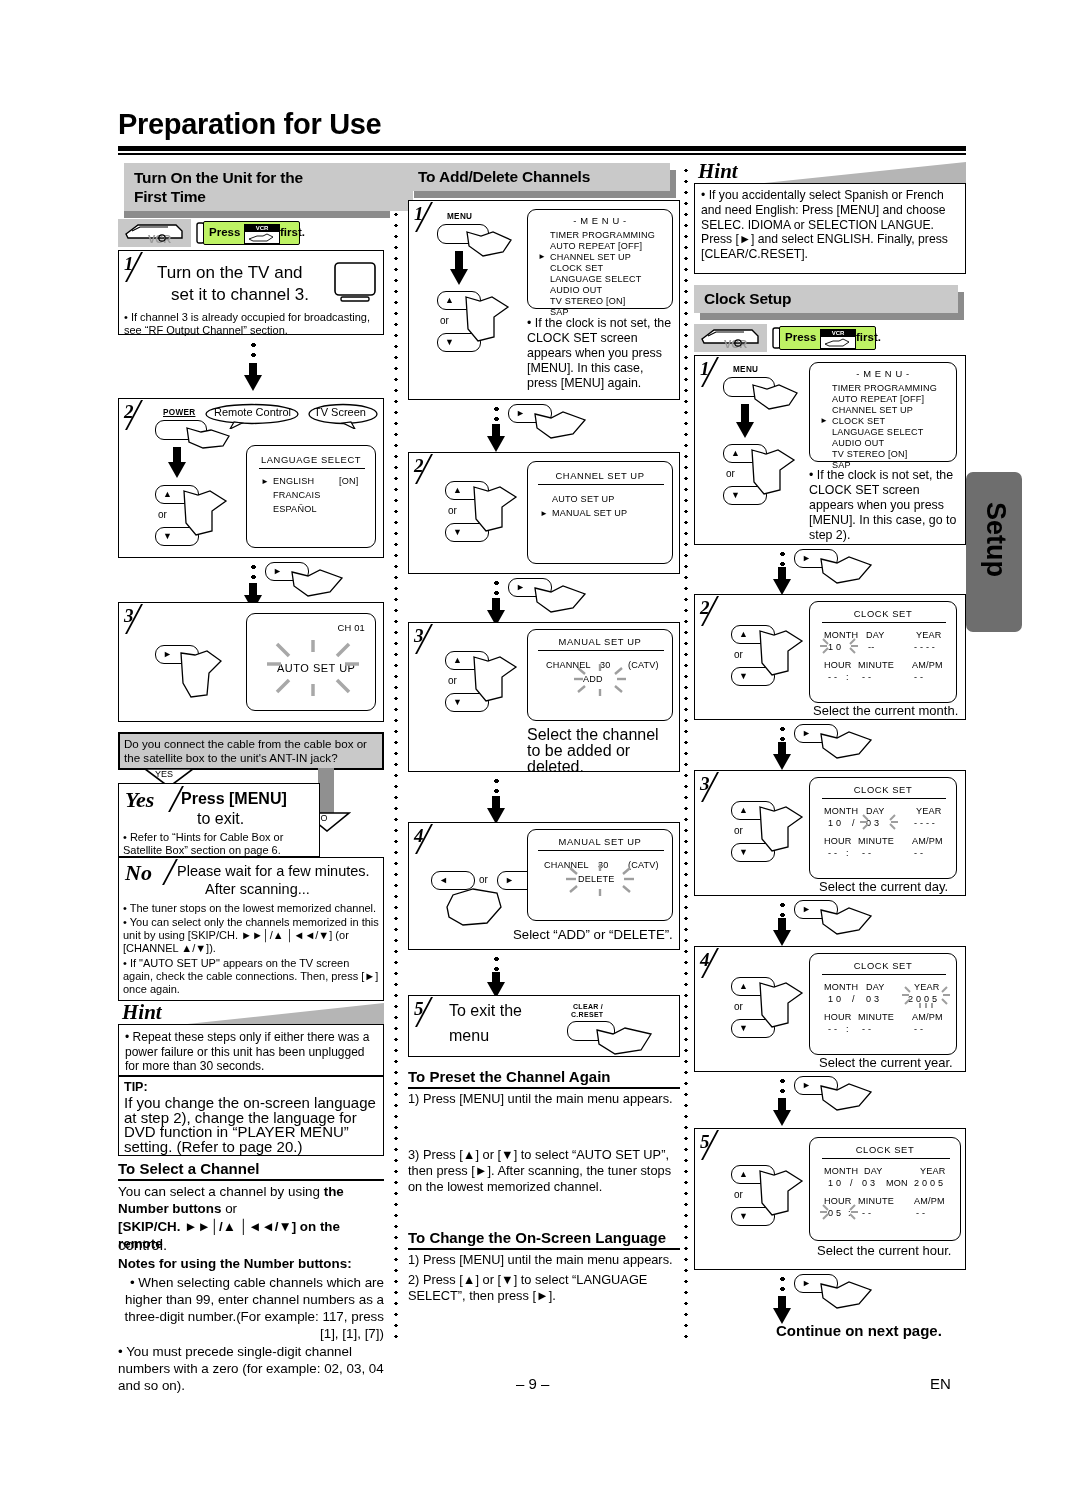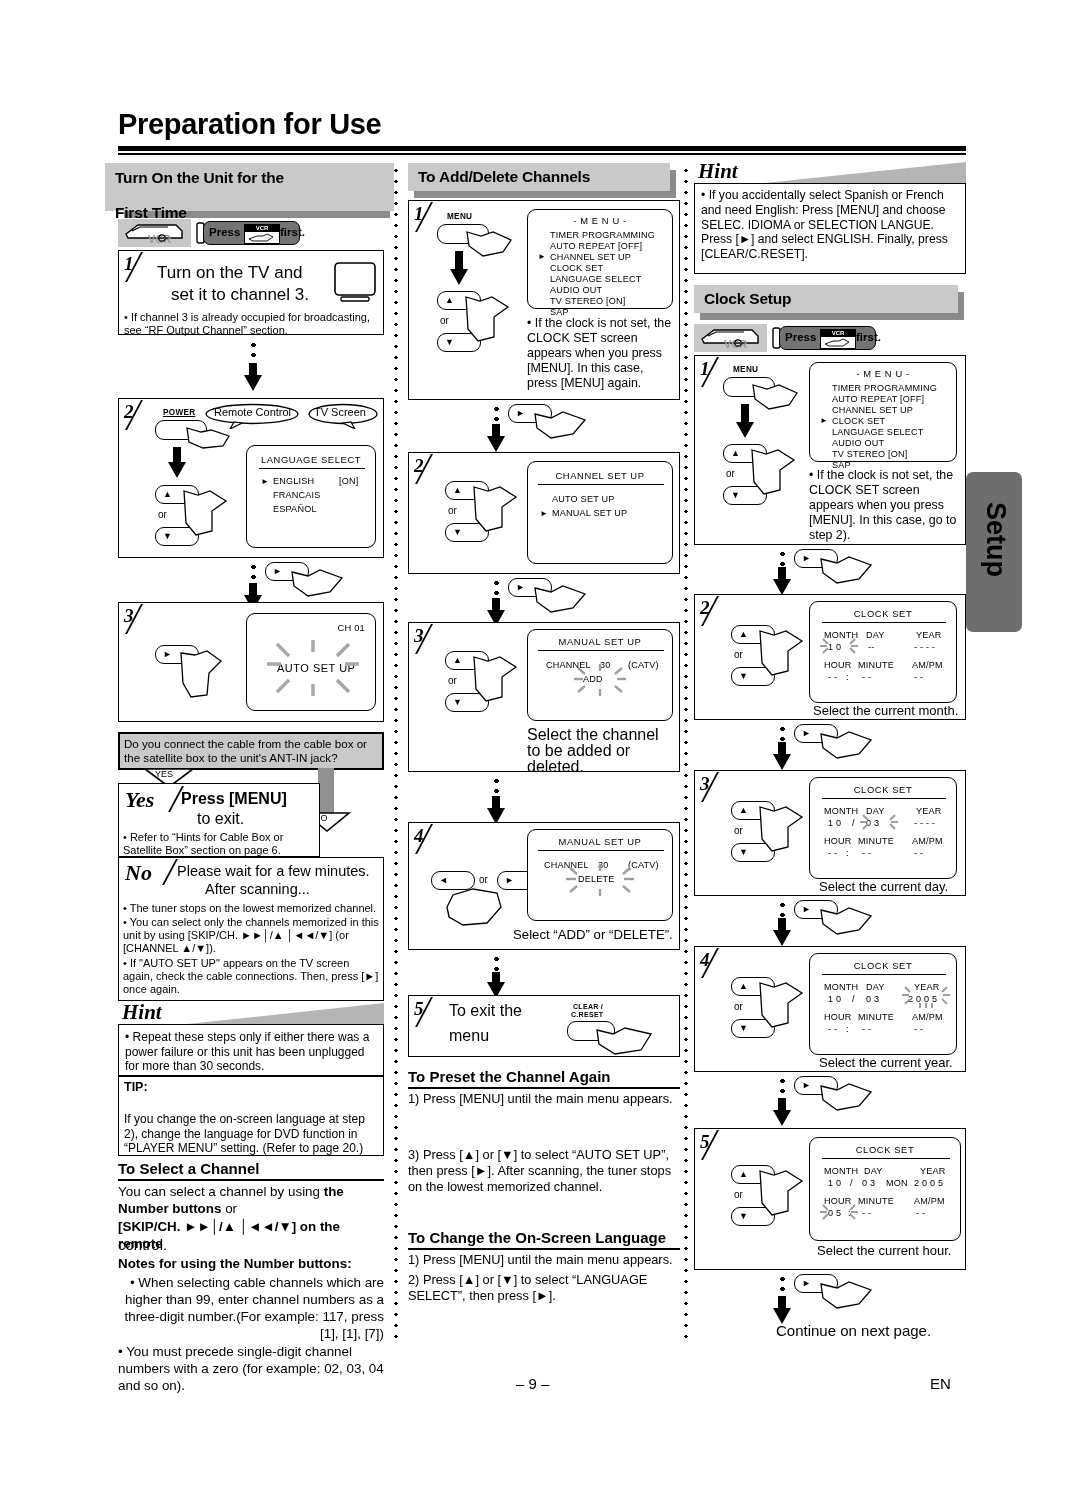--- a/index.html
+++ b/index.html
@@ -44,21 +44,21 @@
   .arrowdown{position:absolute;width:0;height:0;border-left:9px solid transparent;border-right:9px solid transparent;border-top:16px solid #000;}
   .arrowstem{position:absolute;width:8px;background:#000;}
   .dotcol{position:absolute;width:5px;background-image:radial-gradient(circle, #000 2.4px, rgba(0,0,0,0) 2.5px);background-size:5px 10px;}
 
   
   .tb{position:absolute;font-size:11.6px;line-height:13.6px;}
   .small{font-size:11px;line-height:13px;}
 
   
   .vcr-pic{position:absolute;background:#c8c8c8;}
-  .press-pill{position:absolute;border:1.6px solid #000;border-radius:7px;background:#737373;box-sizing:border-box;}
+  .press-pill{position:absolute;border:1.6px solid #000;border-radius:2px;background:#bef264;box-sizing:border-box;}
 
   
   .qbox{position:absolute;border:2.3px solid #000;background:#c9c9c9;box-sizing:border-box;}
 
   
   #side-tab{position:absolute;background:#6e6e6e;border-radius:7px;}
   #side-tab span{position:absolute;color:#000;font-size:27px;font-weight:bold;white-space:nowrap;transform:rotate(90deg);transform-origin:left top;}
   .rule-blk{position:absolute;background:#000;}
 </style>
 </head>
@@ -71,23 +71,23 @@
   <div class="abs" id="title-rule2"></div>
 
   <div class="dotsep" style="left:394px;top:165px;height:1180px;"></div>
   <div class="dotsep" style="left:684px;top:165px;height:1180px;"></div>
 
   <div id="side-tab" style="left:966px;top:472px;width:56px;height:160px;">
     <span style="left:45px;top:30px;">Setup</span>
   </div>
 
   <div class="sec-shadow" style="left:124px;top:168px;width:266px;height:50px;"></div>
-  <div class="sec-head" style="left:105px;top:163px;width:289px;height:48px;">
+  <div class="sec-head" style="left:124px;top:163px;width:289px;height:48px;">
     <div class="lbl">Turn On the Unit for the</div>
-    <div class="lbl" style="top:24px;margin-top:16px;">First Time</div>
+    <div class="lbl" style="top:24px;">First Time</div>
   </div>
 
   <div class="vcr-pic" style="left:118px;top:219px;width:73px;height:28px;">
     <svg width="73" height="28" viewBox="0 0 73 28">
       <path d="M8 15 L20 6 L58 6 L64 12 L64 19 L10 19 Z" fill="#fff" stroke="#000" stroke-width="1.4"></path>
       <path d="M14 12 L22 8 L50 8" fill="none" stroke="#000" stroke-width="1.2"></path>
       <text x="30" y="24" font-size="11" font-family="Liberation Sans" font-weight="bold" fill="#9a9a9a">VCR</text>
       <circle cx="44" cy="19" r="3.2" fill="none" stroke="#000" stroke-width="1.2"></circle>
     </svg>
   </div>
@@ -243,21 +243,21 @@
         <path d="M60 24 L266 2 L266 24 Z" fill="#b5b5b5"></path>
       </svg>
     <span class="abs" style="left:4px;top:-1px;font-size:21px;font-style:italic;font-weight:bold;font-family:'Liberation Serif',serif;">Hint</span>
   </div>
   <div class="step" style="left:118px;top:1024px;width:266px;height:52px;">
     <div class="tb" style="left:6px;top:5px;width:254px;font-size:12px;line-height:14.5px;">• Repeat these steps only if either there was a power failure or this unit has been unplugged for more than 30 seconds.</div>
   </div>
 
   <div class="step" style="left:118px;top:1076px;width:266px;height:80px;">
     <div class="abs" style="left:5px;top:3px;font-size:12.5px;font-weight:bold;">TIP:</div>
-    <div class="tb" style="left:5px;top:35px;width:256px;font-size:12px;line-height:14.6px;">If you change the on-screen language at step 2), change the language for DVD function in “PLAYER MENU” setting. (Refer to page 20.)</div>
+    <div class="tb" style="left:5px;top:19px;width:256px;font-size:15px;line-height:14.6px;">If you change the on-screen language at step 2), change the language for DVD function in “PLAYER MENU” setting. (Refer to page 20.)</div>
   </div>
 
   <div class="abs" style="left:118px;top:1160px;font-size:15px;font-weight:bold;">To Select a Channel</div>
   <div class="rule-blk" style="left:118px;top:1179px;width:266px;height:2.2px;"></div>
   <div class="abs" style="left:118px;top:1183px;width:266px;font-size:13.4px;line-height:17px;">
     <span>You can select a channel by using </span><b>the Number buttons</b><span> or</span>
   </div>
   <div class="abs" style="left:118px;top:1218px;width:270px;font-size:13.4px;line-height:17px;font-weight:bold;">[SKIP/CH. ►►│/▲ │◄◄/▼] on the remote</div>
   <div class="abs" style="left:118px;top:1236px;font-size:15px;">control.</div>
   <div class="abs" style="left:118px;top:1256px;font-size:13.4px;font-weight:bold;">Notes for using the Number buttons:</div>
@@ -747,18 +747,18 @@
   <div class="dotcol" style="left:780px;top:1274px;height:22px;"></div>
   <div class="arrowstem" style="left:778px;top:1296px;height:14px;"></div>
   <div class="arrowdown" style="left:773px;top:1308px;"></div>
   <div class="rbtn" style="left:794px;top:1274px;">
       <span class="g">►</span>
     </div>
   <svg class="abs" style="left:819px;top:1278px;" width="56" height="34">
       <path d="M2 6 L18 10 L30 4 L52 12 L40 26 L18 30 L4 20 Z" fill="#fff" stroke="#000" stroke-width="1.3"></path>
     </svg>
 
-  <div class="abs" style="left:776px;top:1322px;font-size:15px;font-weight:normal;">Continue on next page.</div>
+  <div class="abs" style="left:776px;top:1322px;font-size:15px;font-weight:bold;">Continue on next page.</div>
 
   <div class="abs" style="left:516px;top:1375px;font-size:15px;">– 9 –</div>
   <div class="abs" style="left:930px;top:1375px;font-size:15px;">EN</div>
 
 </div>
 
 </body></html>

